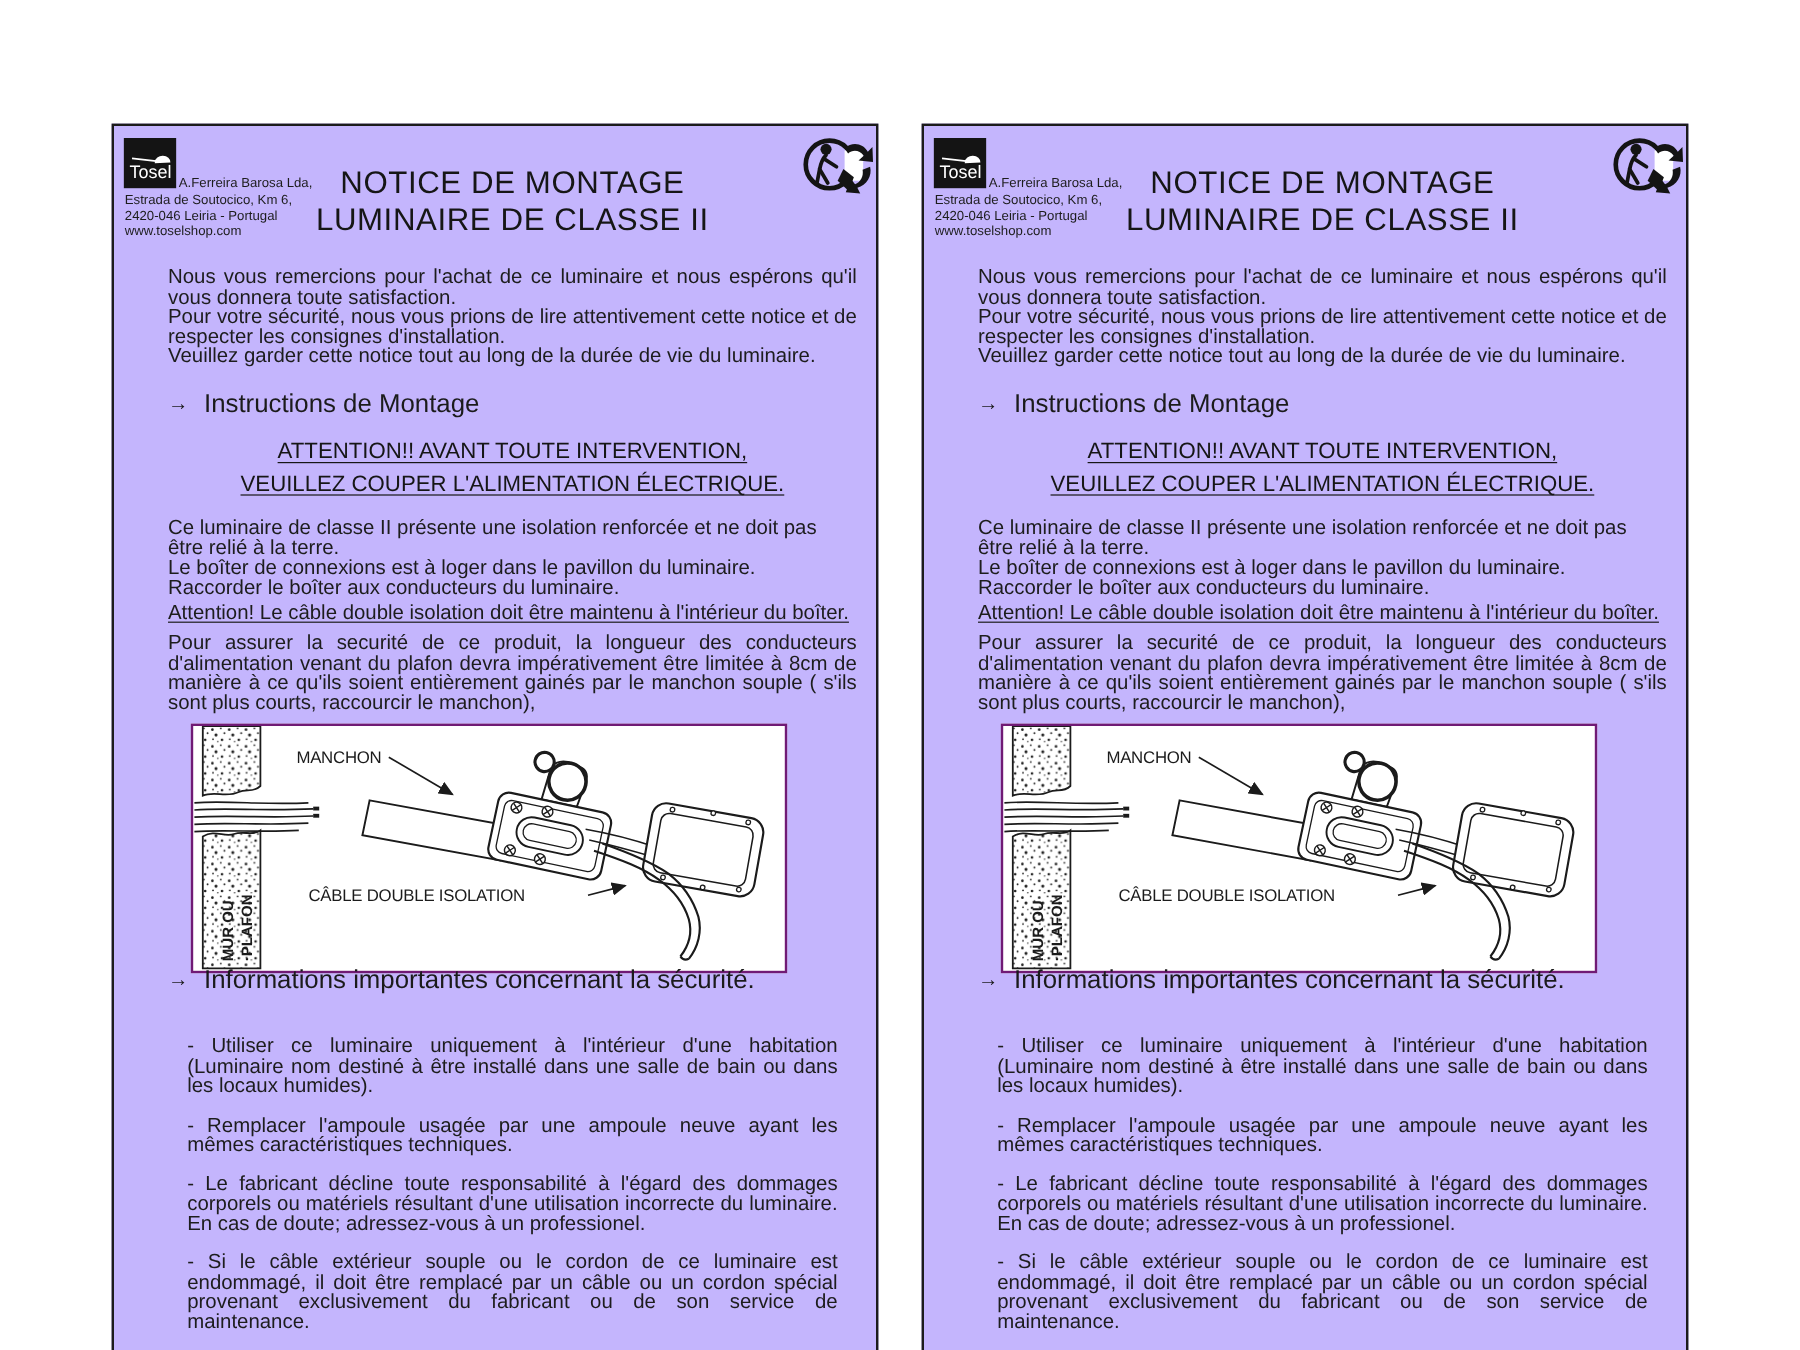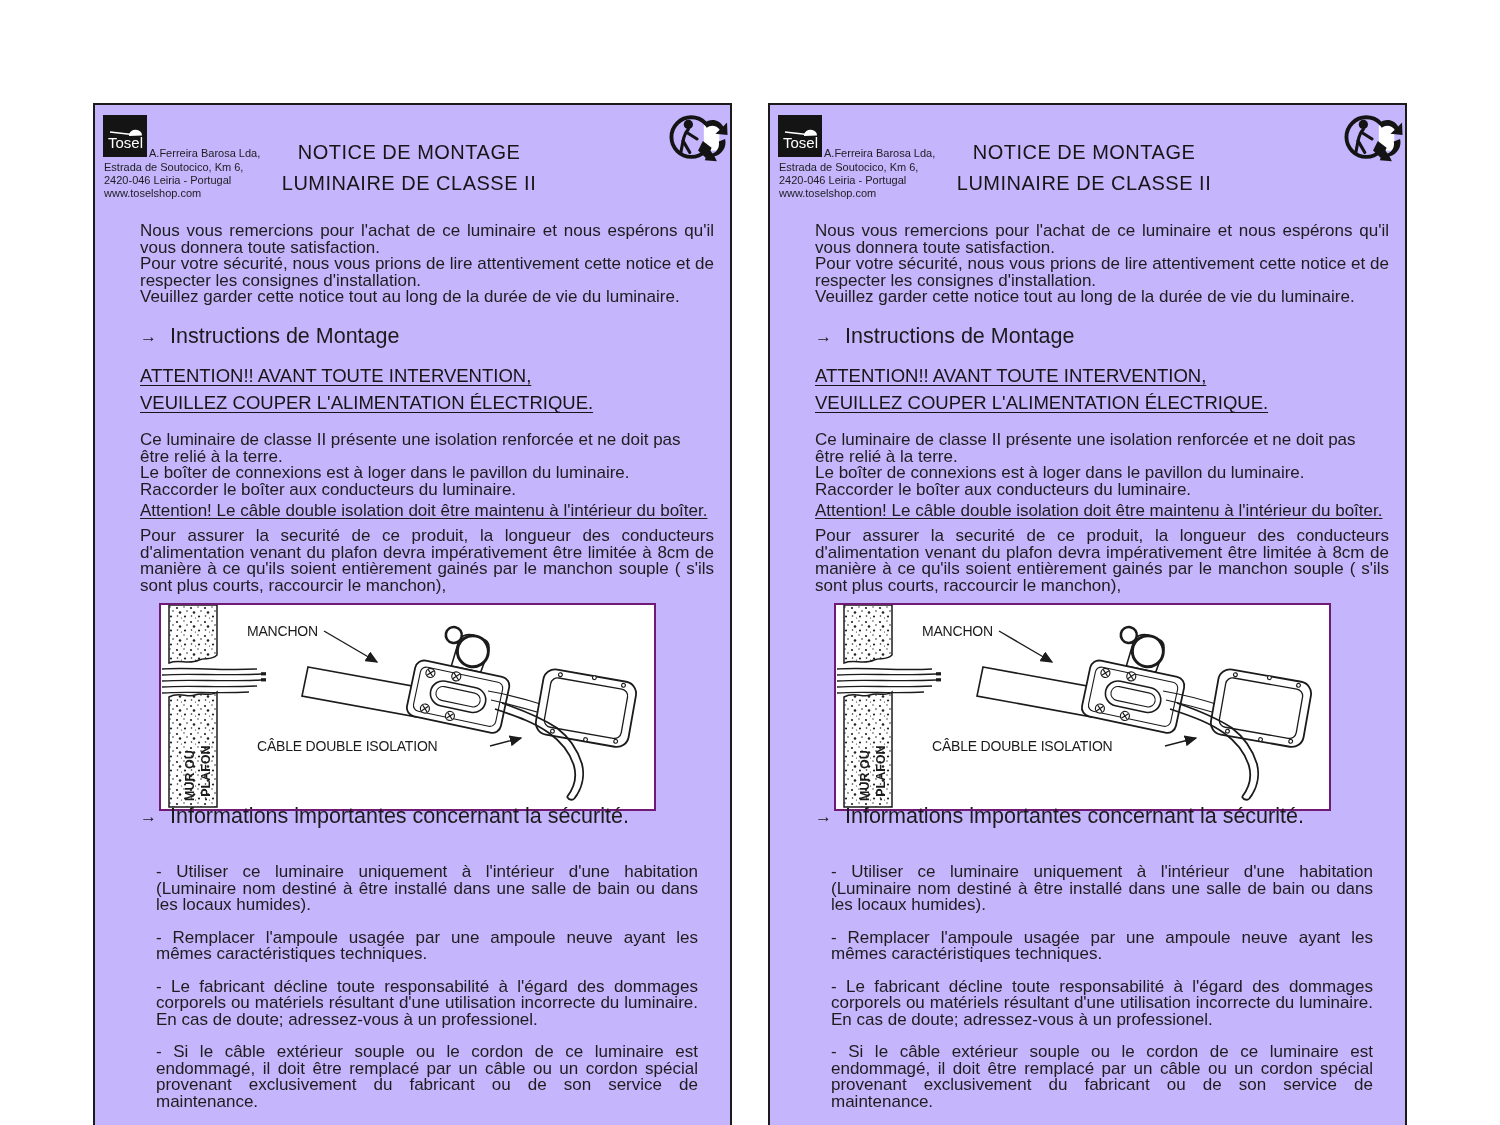--- a/index.html
+++ b/index.html
@@ -8,33 +8,33 @@
   .page-wrap { position:absolute; top:103px; width:639px; height:918px; }
   .page { position:relative; width:639px; height:1035px; background:#c4b5fd; border:2px solid #1b1b1b; }
 
   .logo-box { position:absolute; left:8px; top:10px; width:44px; height:42px; }
   .addr { position:absolute; font-size:11px; line-height:13px; color:#1d1d1d; white-space:nowrap; }
   .addr1 { left:54px; top:42px; }
   .addr2 { left:9px;  top:56px; }
   .addr3 { left:9px;  top:69px; }
   .addr4 { left:9px;  top:82px; }
 
-  .title { position:absolute; left:27px; top:32px; width:574px; text-align:center;
-           font-size:20px; line-height:31px; letter-spacing:0.5px; color:#161616; }
+  .title { position:absolute; left:45px; top:32px; width:574px; text-align:center;
+           font-size:26px; line-height:31px; letter-spacing:0.5px; color:#161616; }
 
   .triman { position:absolute; left:573px; top:4px; }
 
   .col { position:absolute; left:45px; width:574px; }
   .body-txt { font-size:17px; line-height:16.5px; color:#1d1d1d; }
   .just { text-align:justify; }
 
   .intro   { top:118px; }
   .h1      { top:219px; left:45px; position:absolute; font-size:21.5px; color:#1b1b1b; white-space:nowrap; }
   .h1 .arr { display:inline-block; font-size:17px; margin-right:13px; transform:translateY(-1px); }
-  .warning { top:257px; font-size:18.5px; line-height:27px; color:#161616; }
+  .warning { top:257px; text-align:center; font-size:18.5px; line-height:27px; color:#161616; }
   .warning div { text-decoration:underline; text-underline-offset:3px; }
   .class2  { top:327px; }
   .attn    { top:398px; text-decoration:underline; text-underline-offset:2px; }
   .manchon { top:423px; }
   .figure  { position:absolute; left:64px; top:482px; width:497px; height:208px; border:2px solid #701a75; background:#fff;margin-top:16px; }
   .safety  { top:743px; }
   .safety p { margin:16px; }
 
   svg text { font-family:"Liberation Sans", sans-serif; }
 </style>

